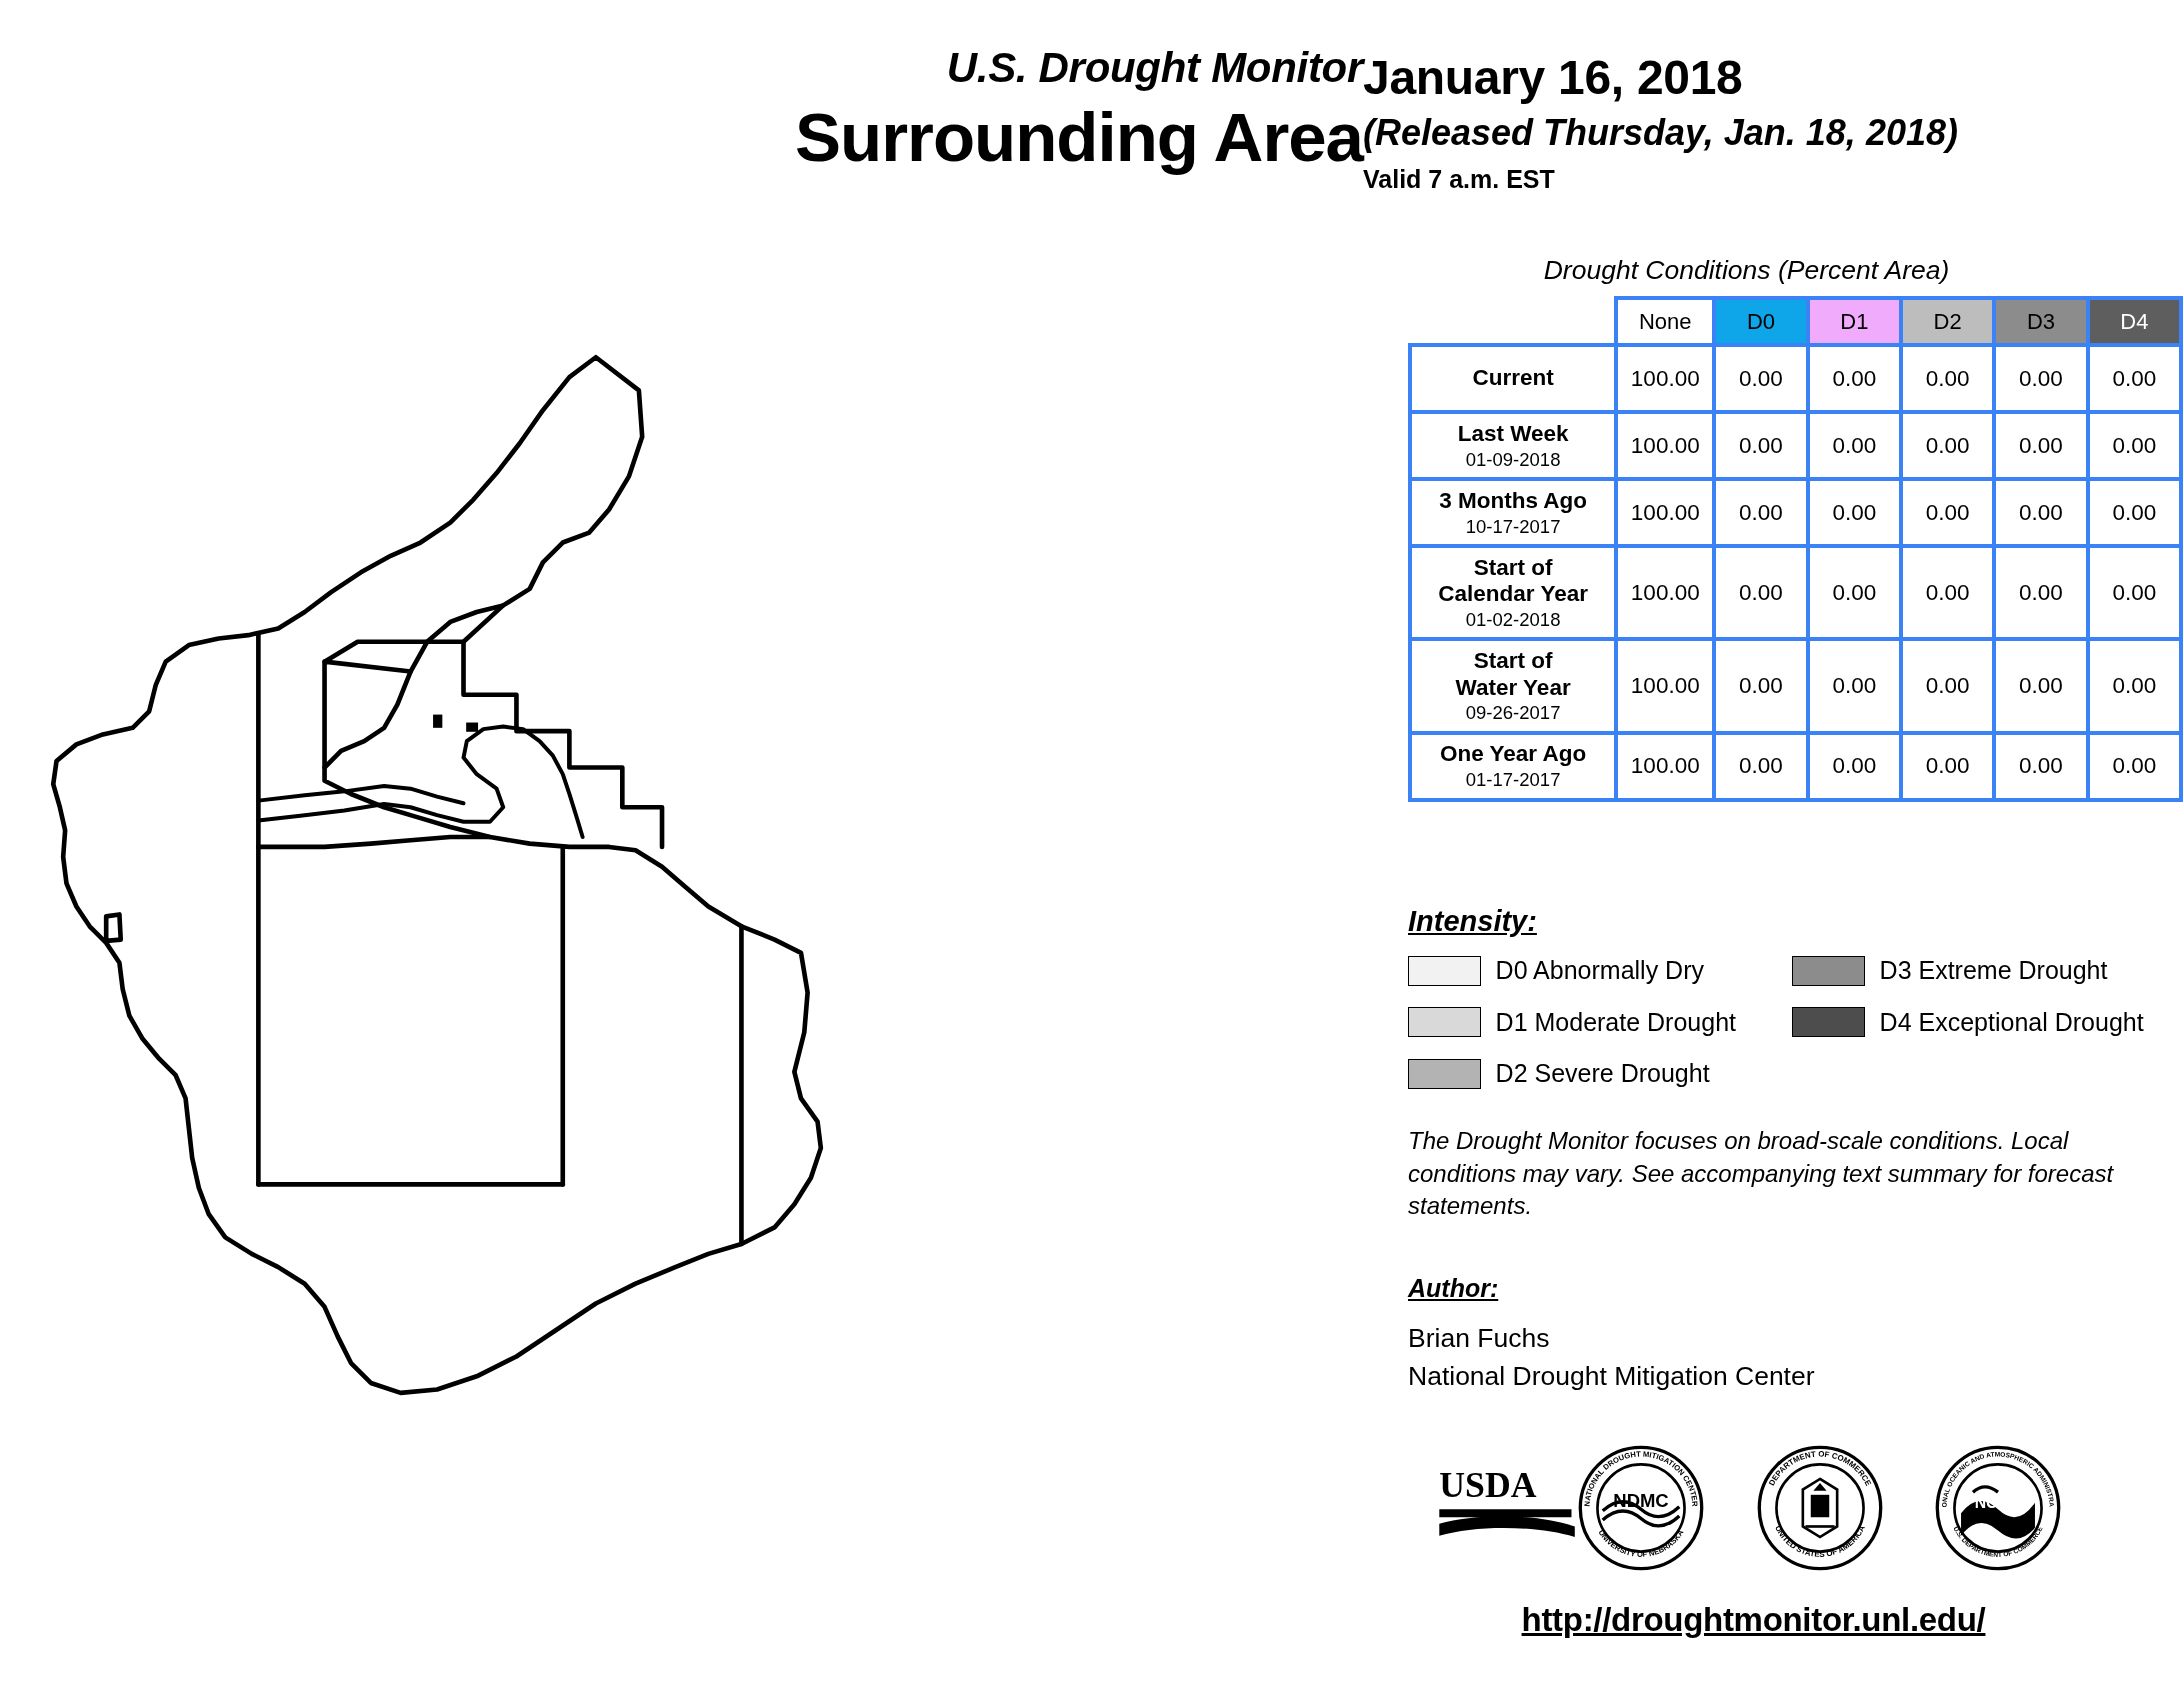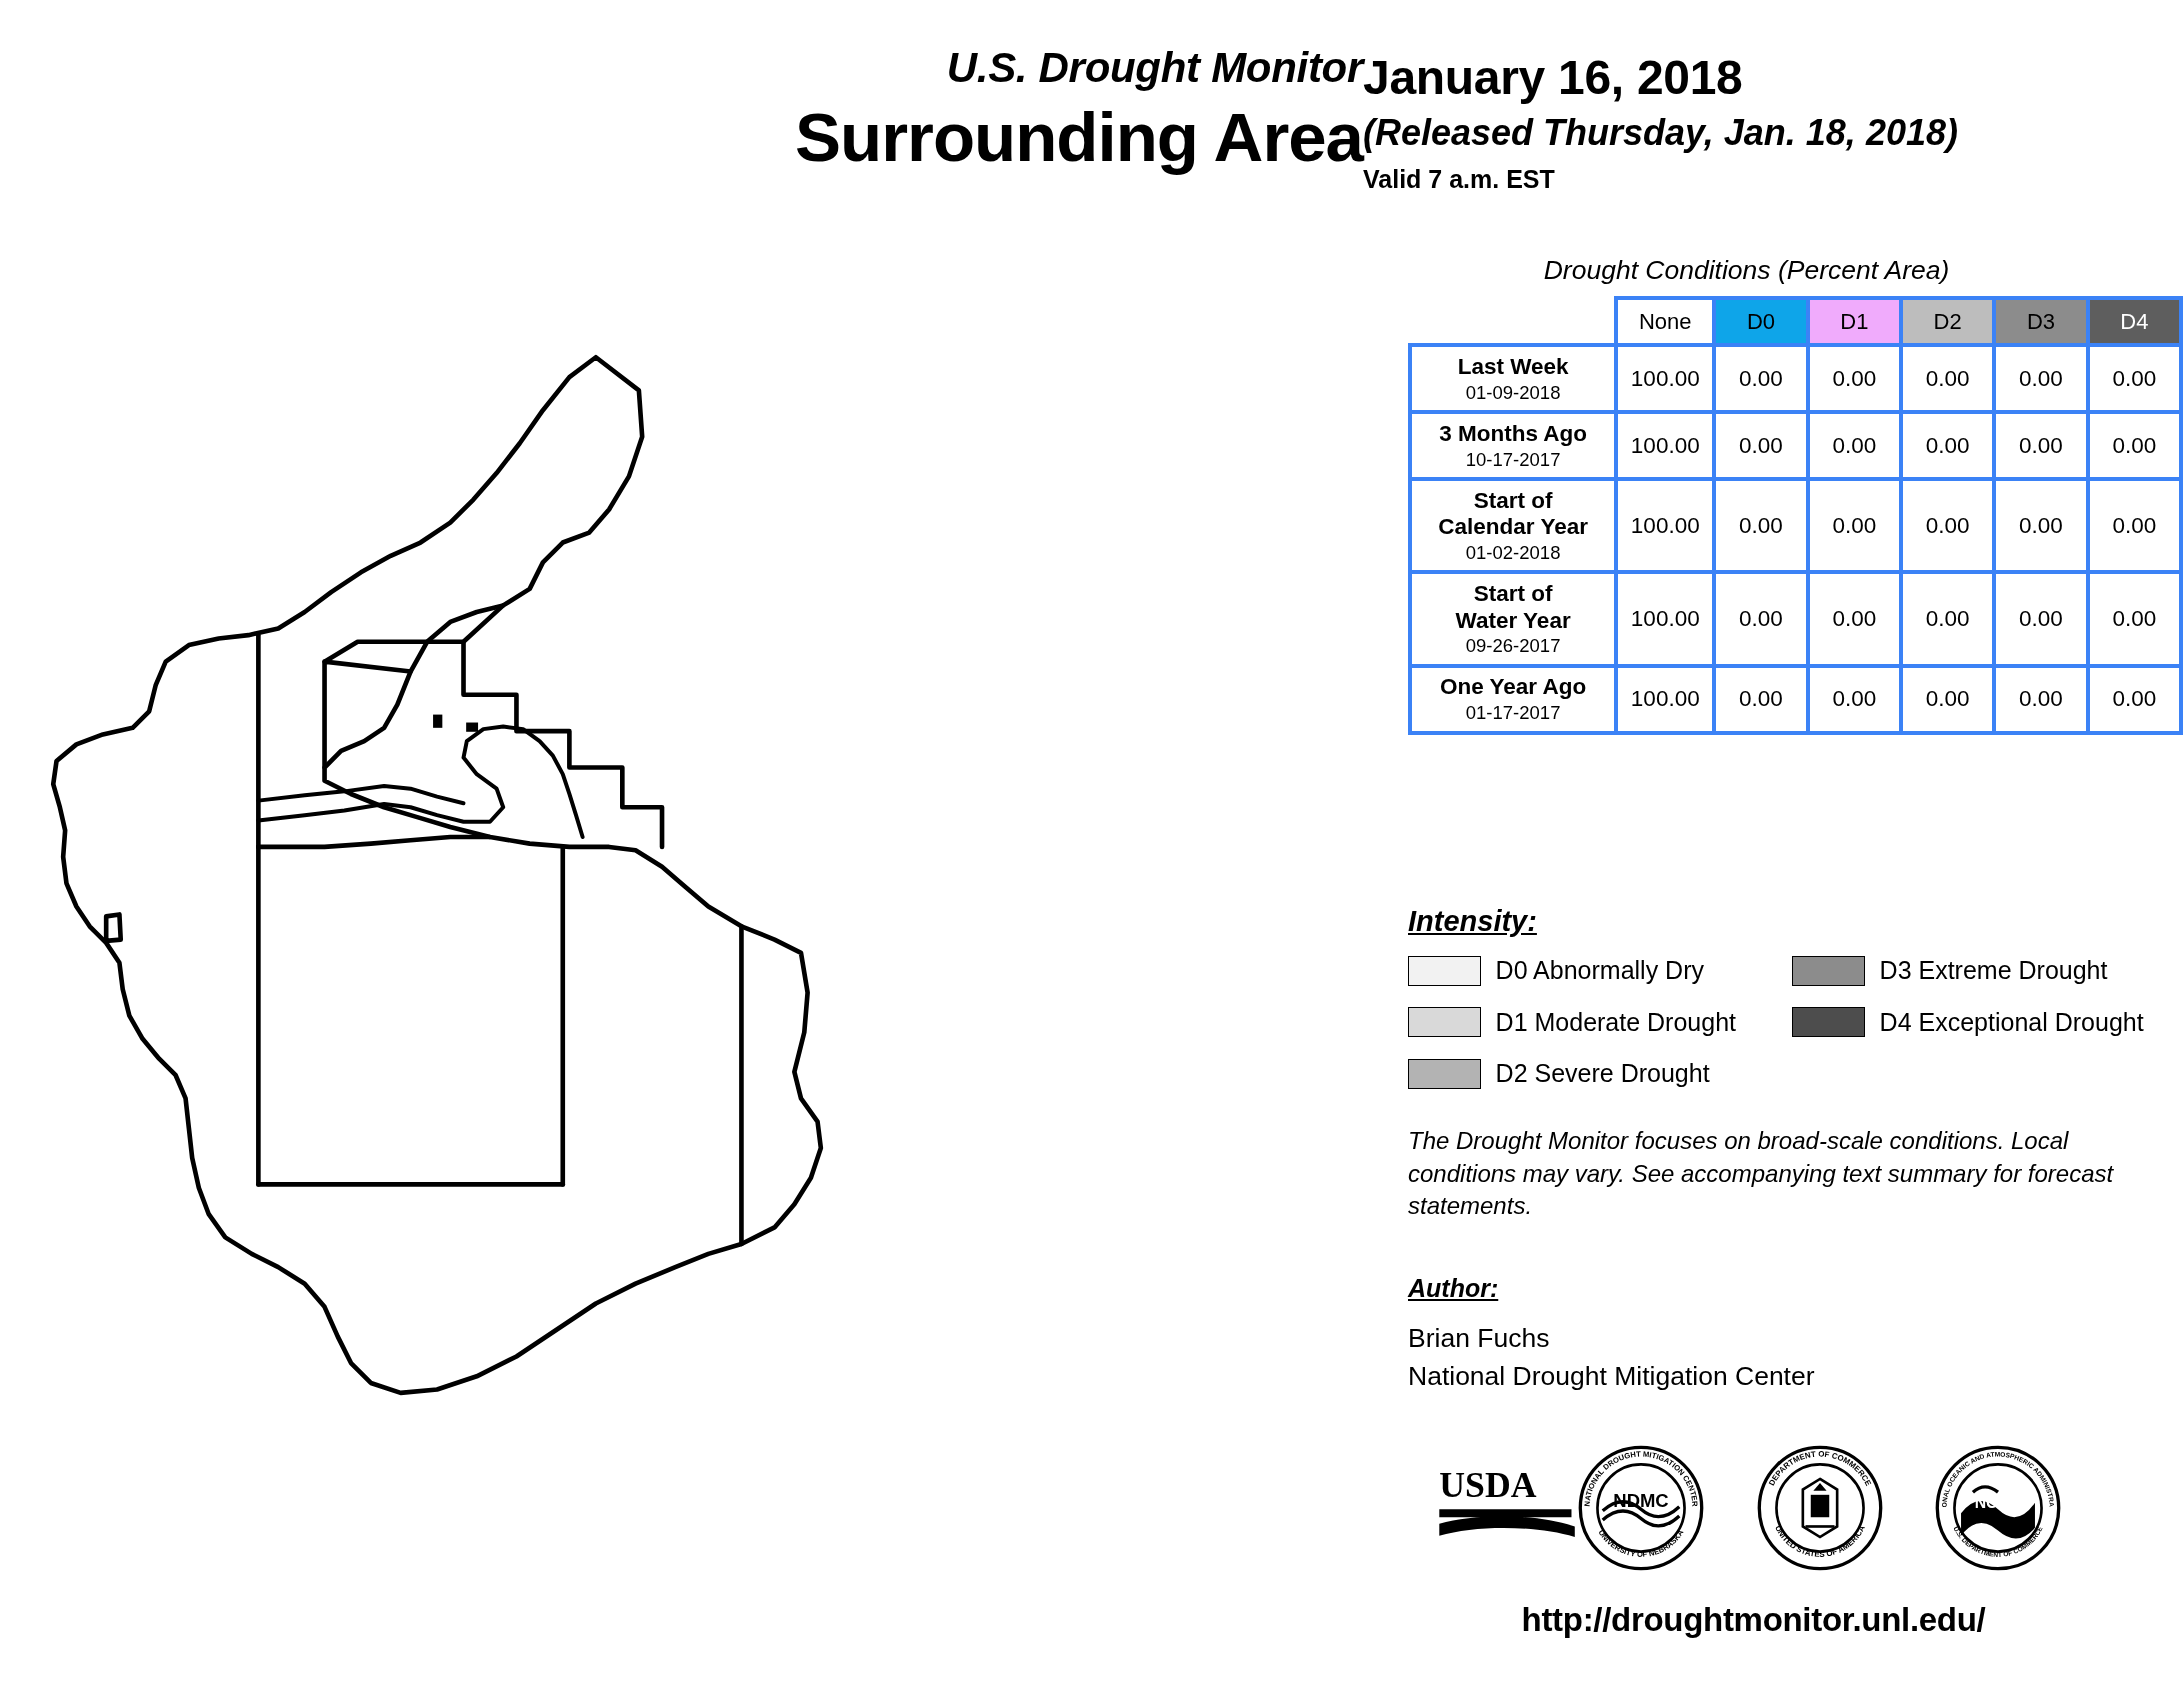--- a/index.html
+++ b/index.html
@@ -236,20 +236,21 @@
 
   .url {
     position: absolute;
     left: 0;
     top: 1601px;
     width: 781px;
     text-align: center;
     font-weight: bold;
     font-size: 33px;
     letter-spacing: -0.3px;
+    text-decoration: underline;
   }
 </style>
 </head>
 <body>
 
 <div class="left-panel">
 
   <div class="title-block">
     <div class="title-sup">U.S. Drought Monitor</div>
     <div class="title-main">
@@ -342,20 +343,31 @@
         <th class="hdr-d0">D0</th>
         <th class="hdr-d1">D1</th>
         <th class="hdr-d2">D2</th>
         <th class="hdr-d3">D3</th>
         <th class="hdr-d4">D4</th>
       </tr>
     </thead>
     <tbody>
       <tr>
         <td class="rowlabel">
+          <span class="lbl">Current</span>
+        </td>
+        <td class="val">100.00</td>
+        <td class="val">0.00</td>
+        <td class="val">0.00</td>
+        <td class="val">0.00</td>
+        <td class="val">0.00</td>
+        <td class="val">0.00</td>
+      </tr>
+      <tr>
+        <td class="rowlabel">
           <span class="lbl">Last Week</span>
           <span class="sub">01-09-2018</span>
         </td>
         <td class="val">100.00</td>
         <td class="val">0.00</td>
         <td class="val">0.00</td>
         <td class="val">0.00</td>
         <td class="val">0.00</td>
         <td class="val">0.00</td>
       </tr>

